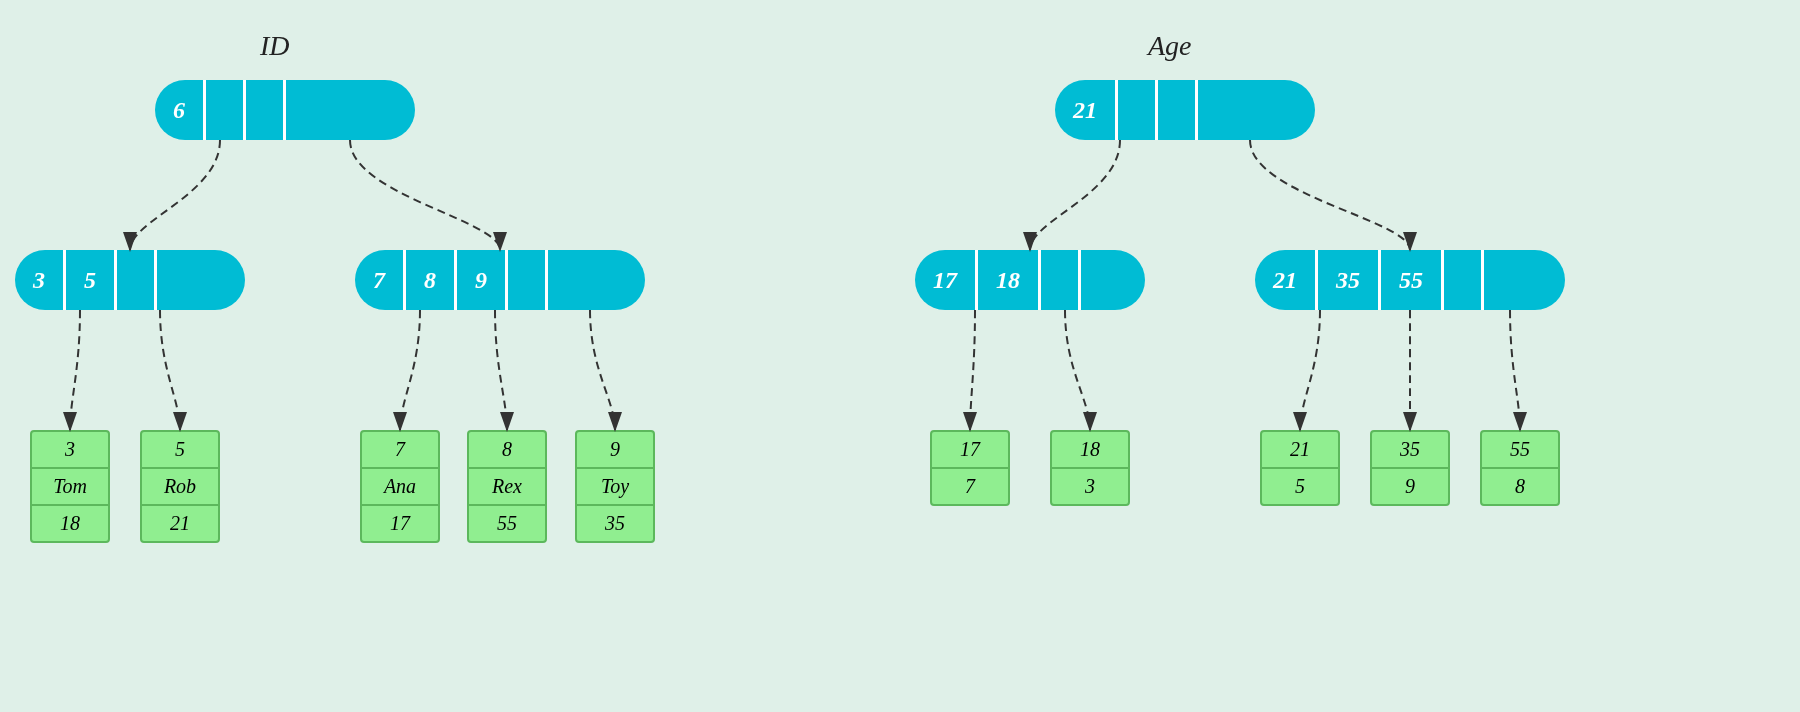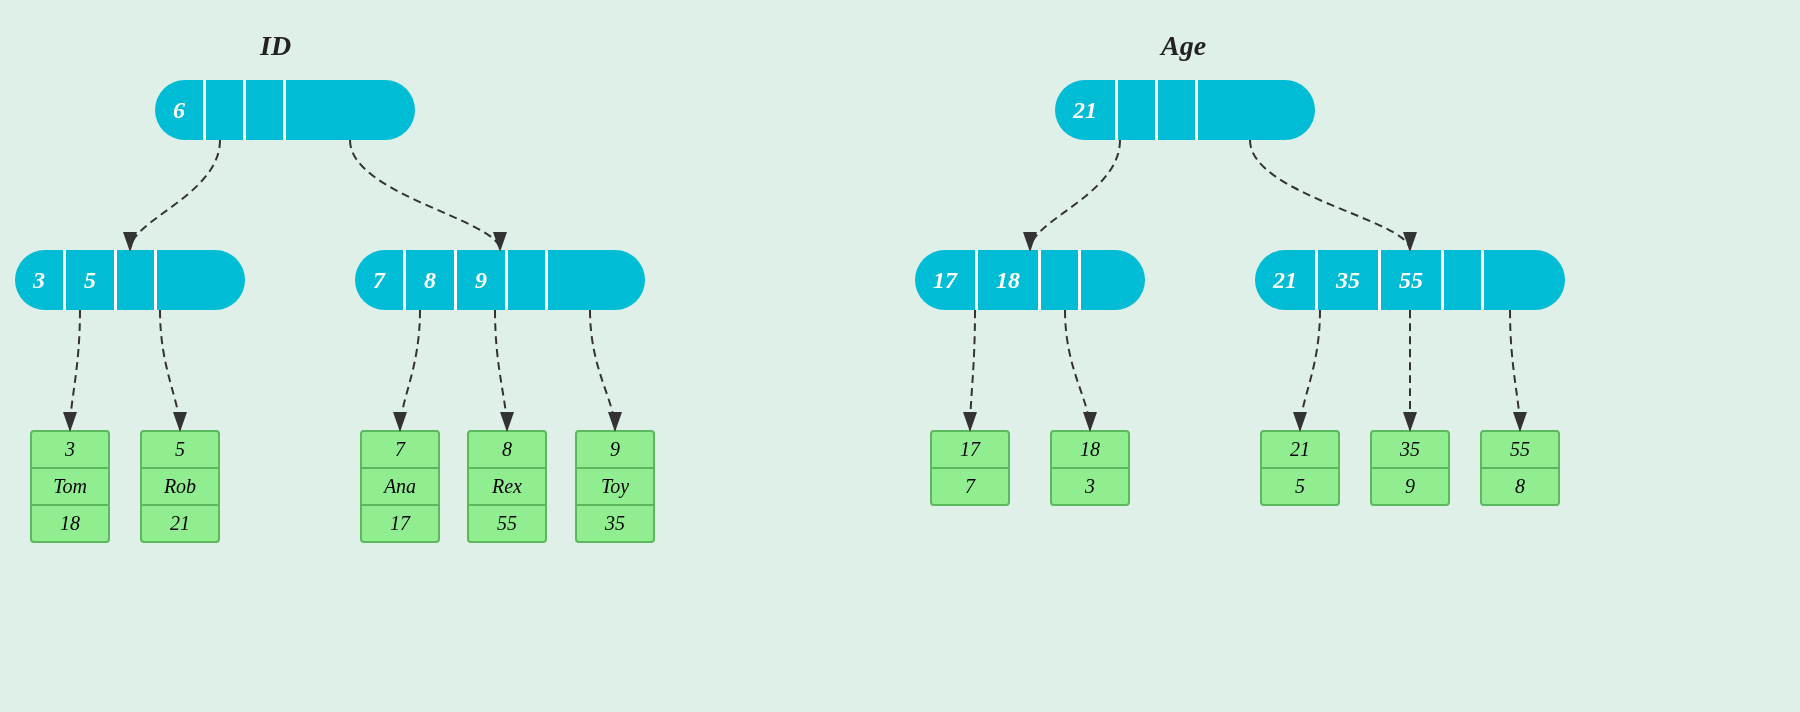--- a/index.html
+++ b/index.html
@@ -23,21 +23,21 @@
       height: 100%;
       position: relative;
     }
 
     
     .title {
       position: absolute;
       top: 30px;
       font-style: italic;
       font-size: 28px;
-      font-weight: bold;
+      font-weight: normal;
       color: #222;
     }
 
     
     .btree-node {
       position: absolute;
       background-color: #00bcd4;
       border-radius: 30px;
       display: flex;
       align-items: center;
@@ -177,21 +177,21 @@
 
       <path d="M 420 310 C 420 370, 400 400, 400 430" fill="none" stroke="#333" stroke-width="2" stroke-dasharray="8,5" marker-end="url(#arrowL)"></path>
 
       <path d="M 495 310 C 495 370, 507 400, 507 430" fill="none" stroke="#333" stroke-width="2" stroke-dasharray="8,5" marker-end="url(#arrowL)"></path>
 
       <path d="M 590 310 C 590 370, 615 400, 615 430" fill="none" stroke="#333" stroke-width="2" stroke-dasharray="8,5" marker-end="url(#arrowL)"></path>
     </svg>
   </div>
 
   <div class="half" id="right-half" style="position:relative;">
-    <span class="title" style="left: 261px;">Age</span>
+    <span class="title" style="left: 248px;">Age</span>
 
     <div class="btree-node" id="right-root" style="left:155px; top:80px; width:260px;">
       <div class="cell">21</div>
       <div class="spacer"></div>
       <div class="spacer"></div>
       <div class="spacer"></div>
     </div>
 
     <div class="btree-node" id="right-l2-left" style="left:15px; top:250px; width:230px;">
       <div class="cell">17</div>

